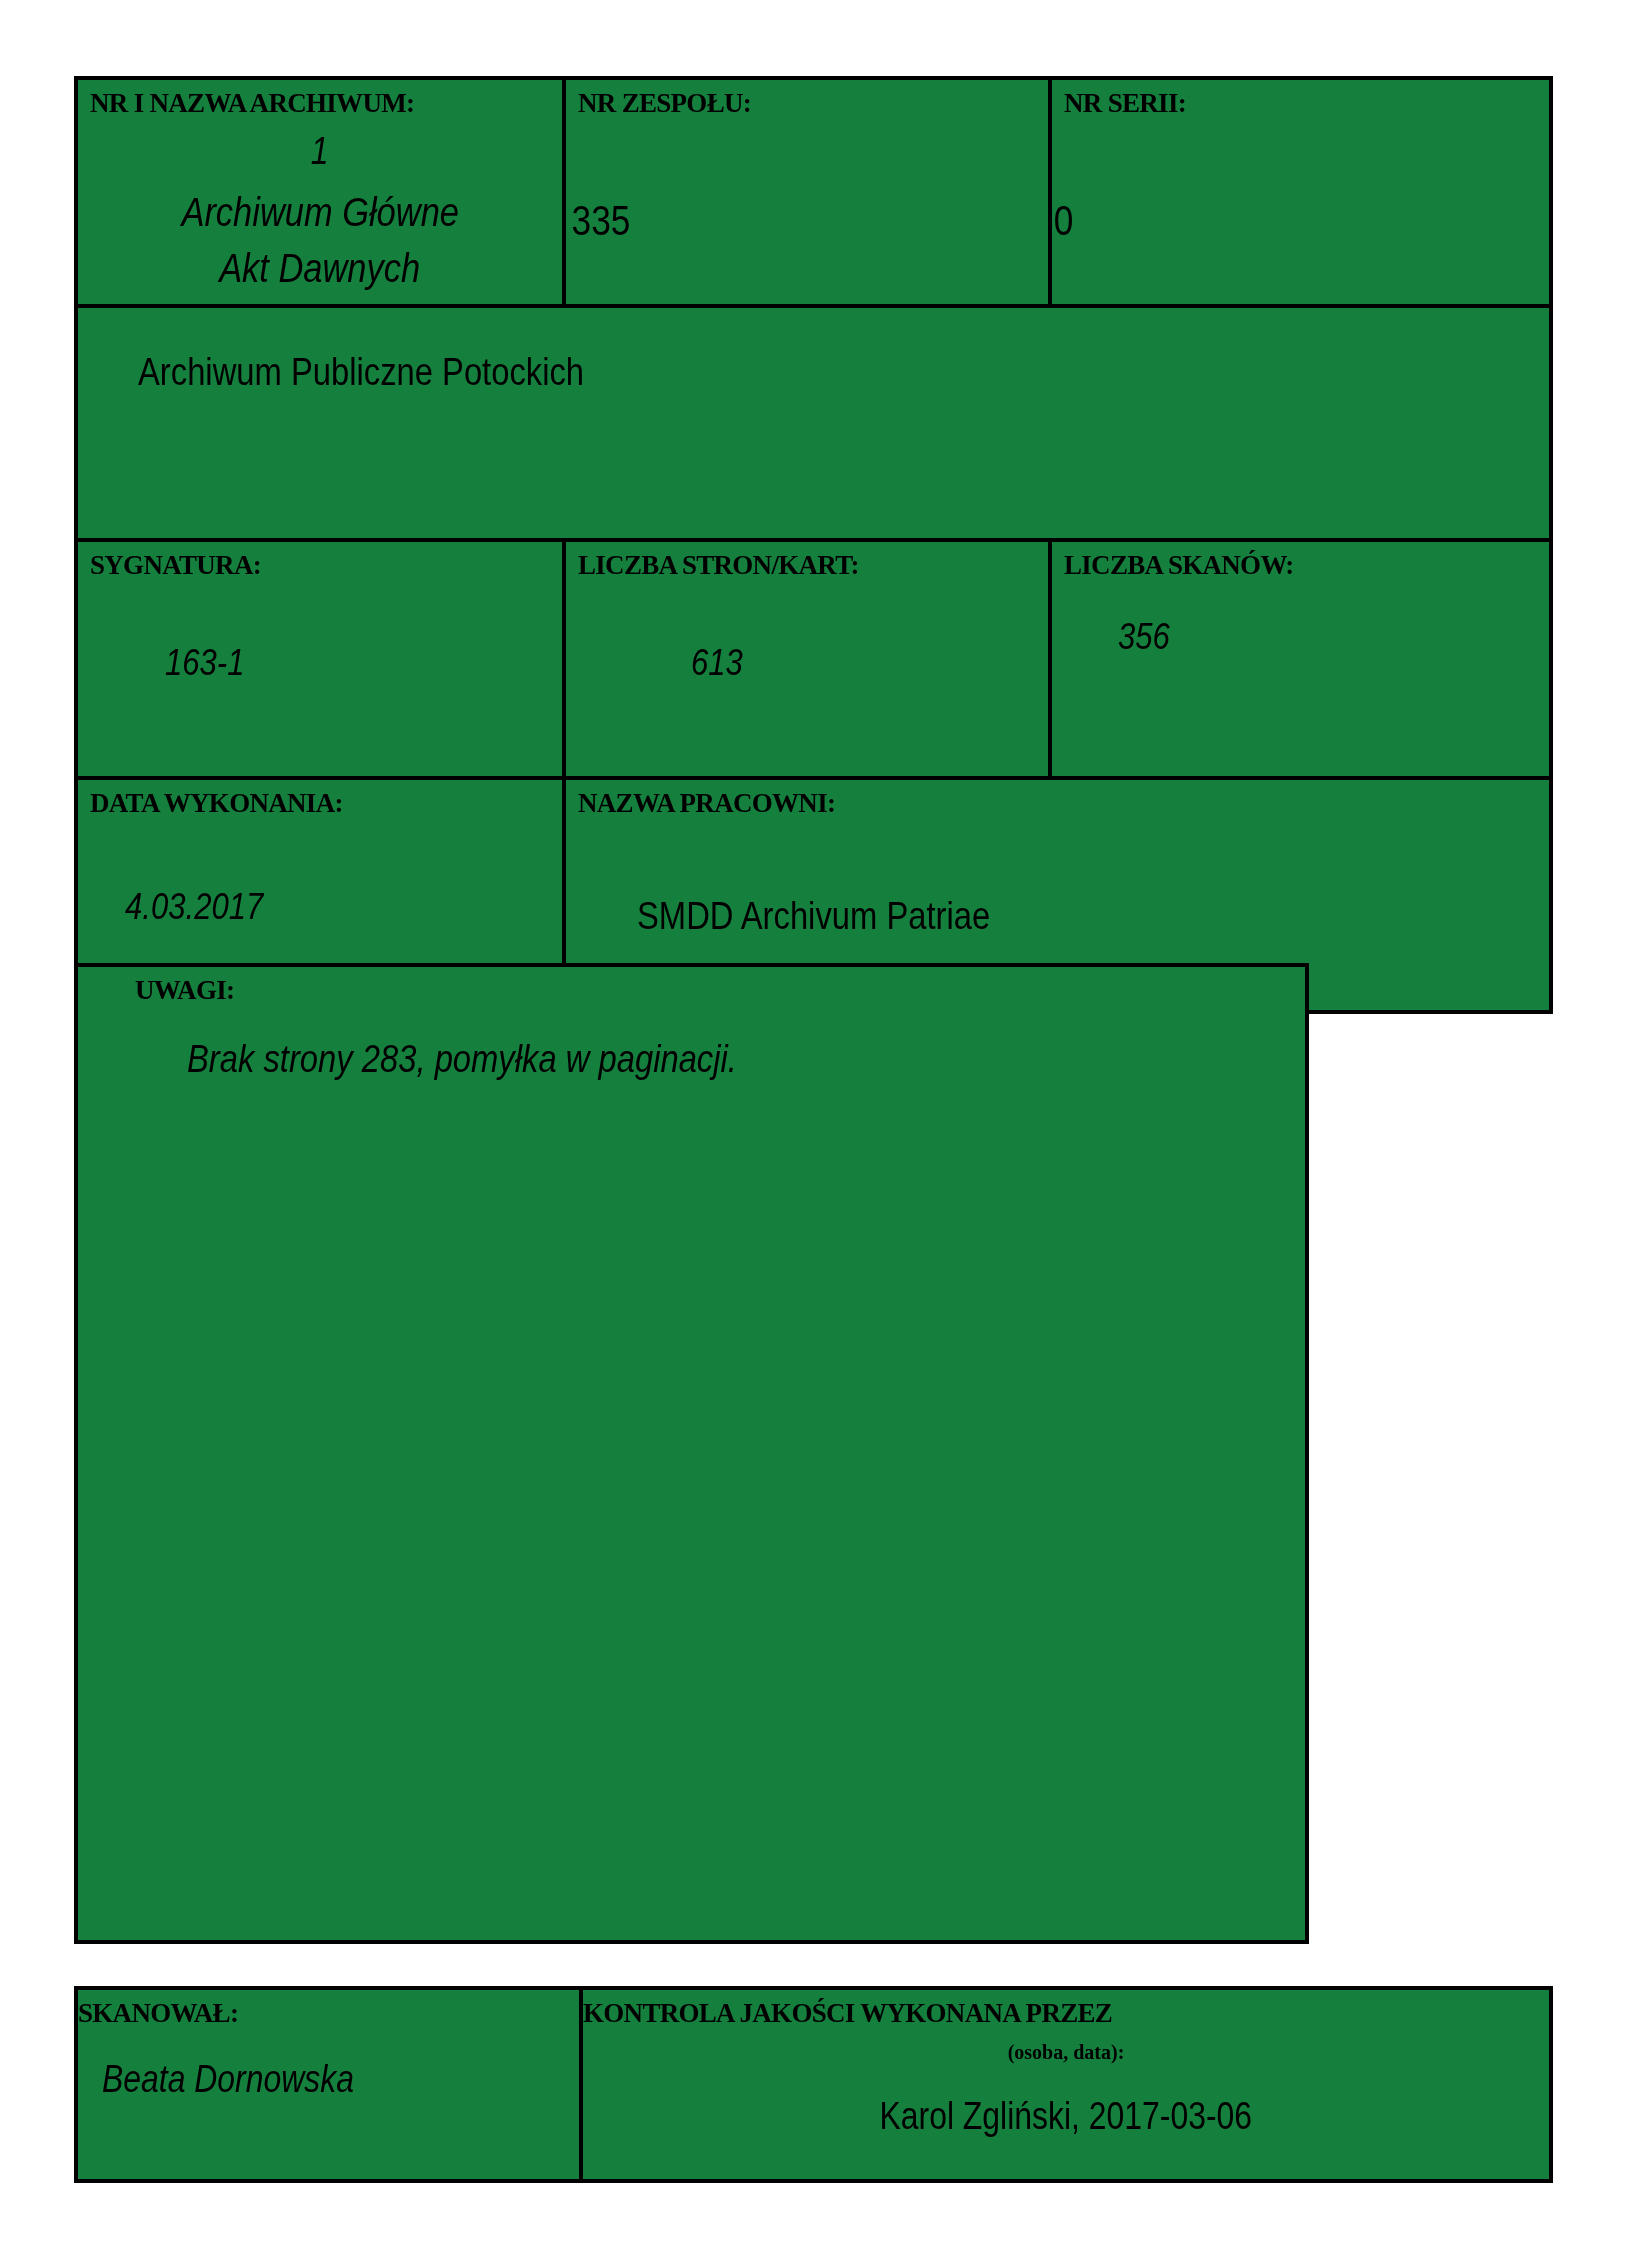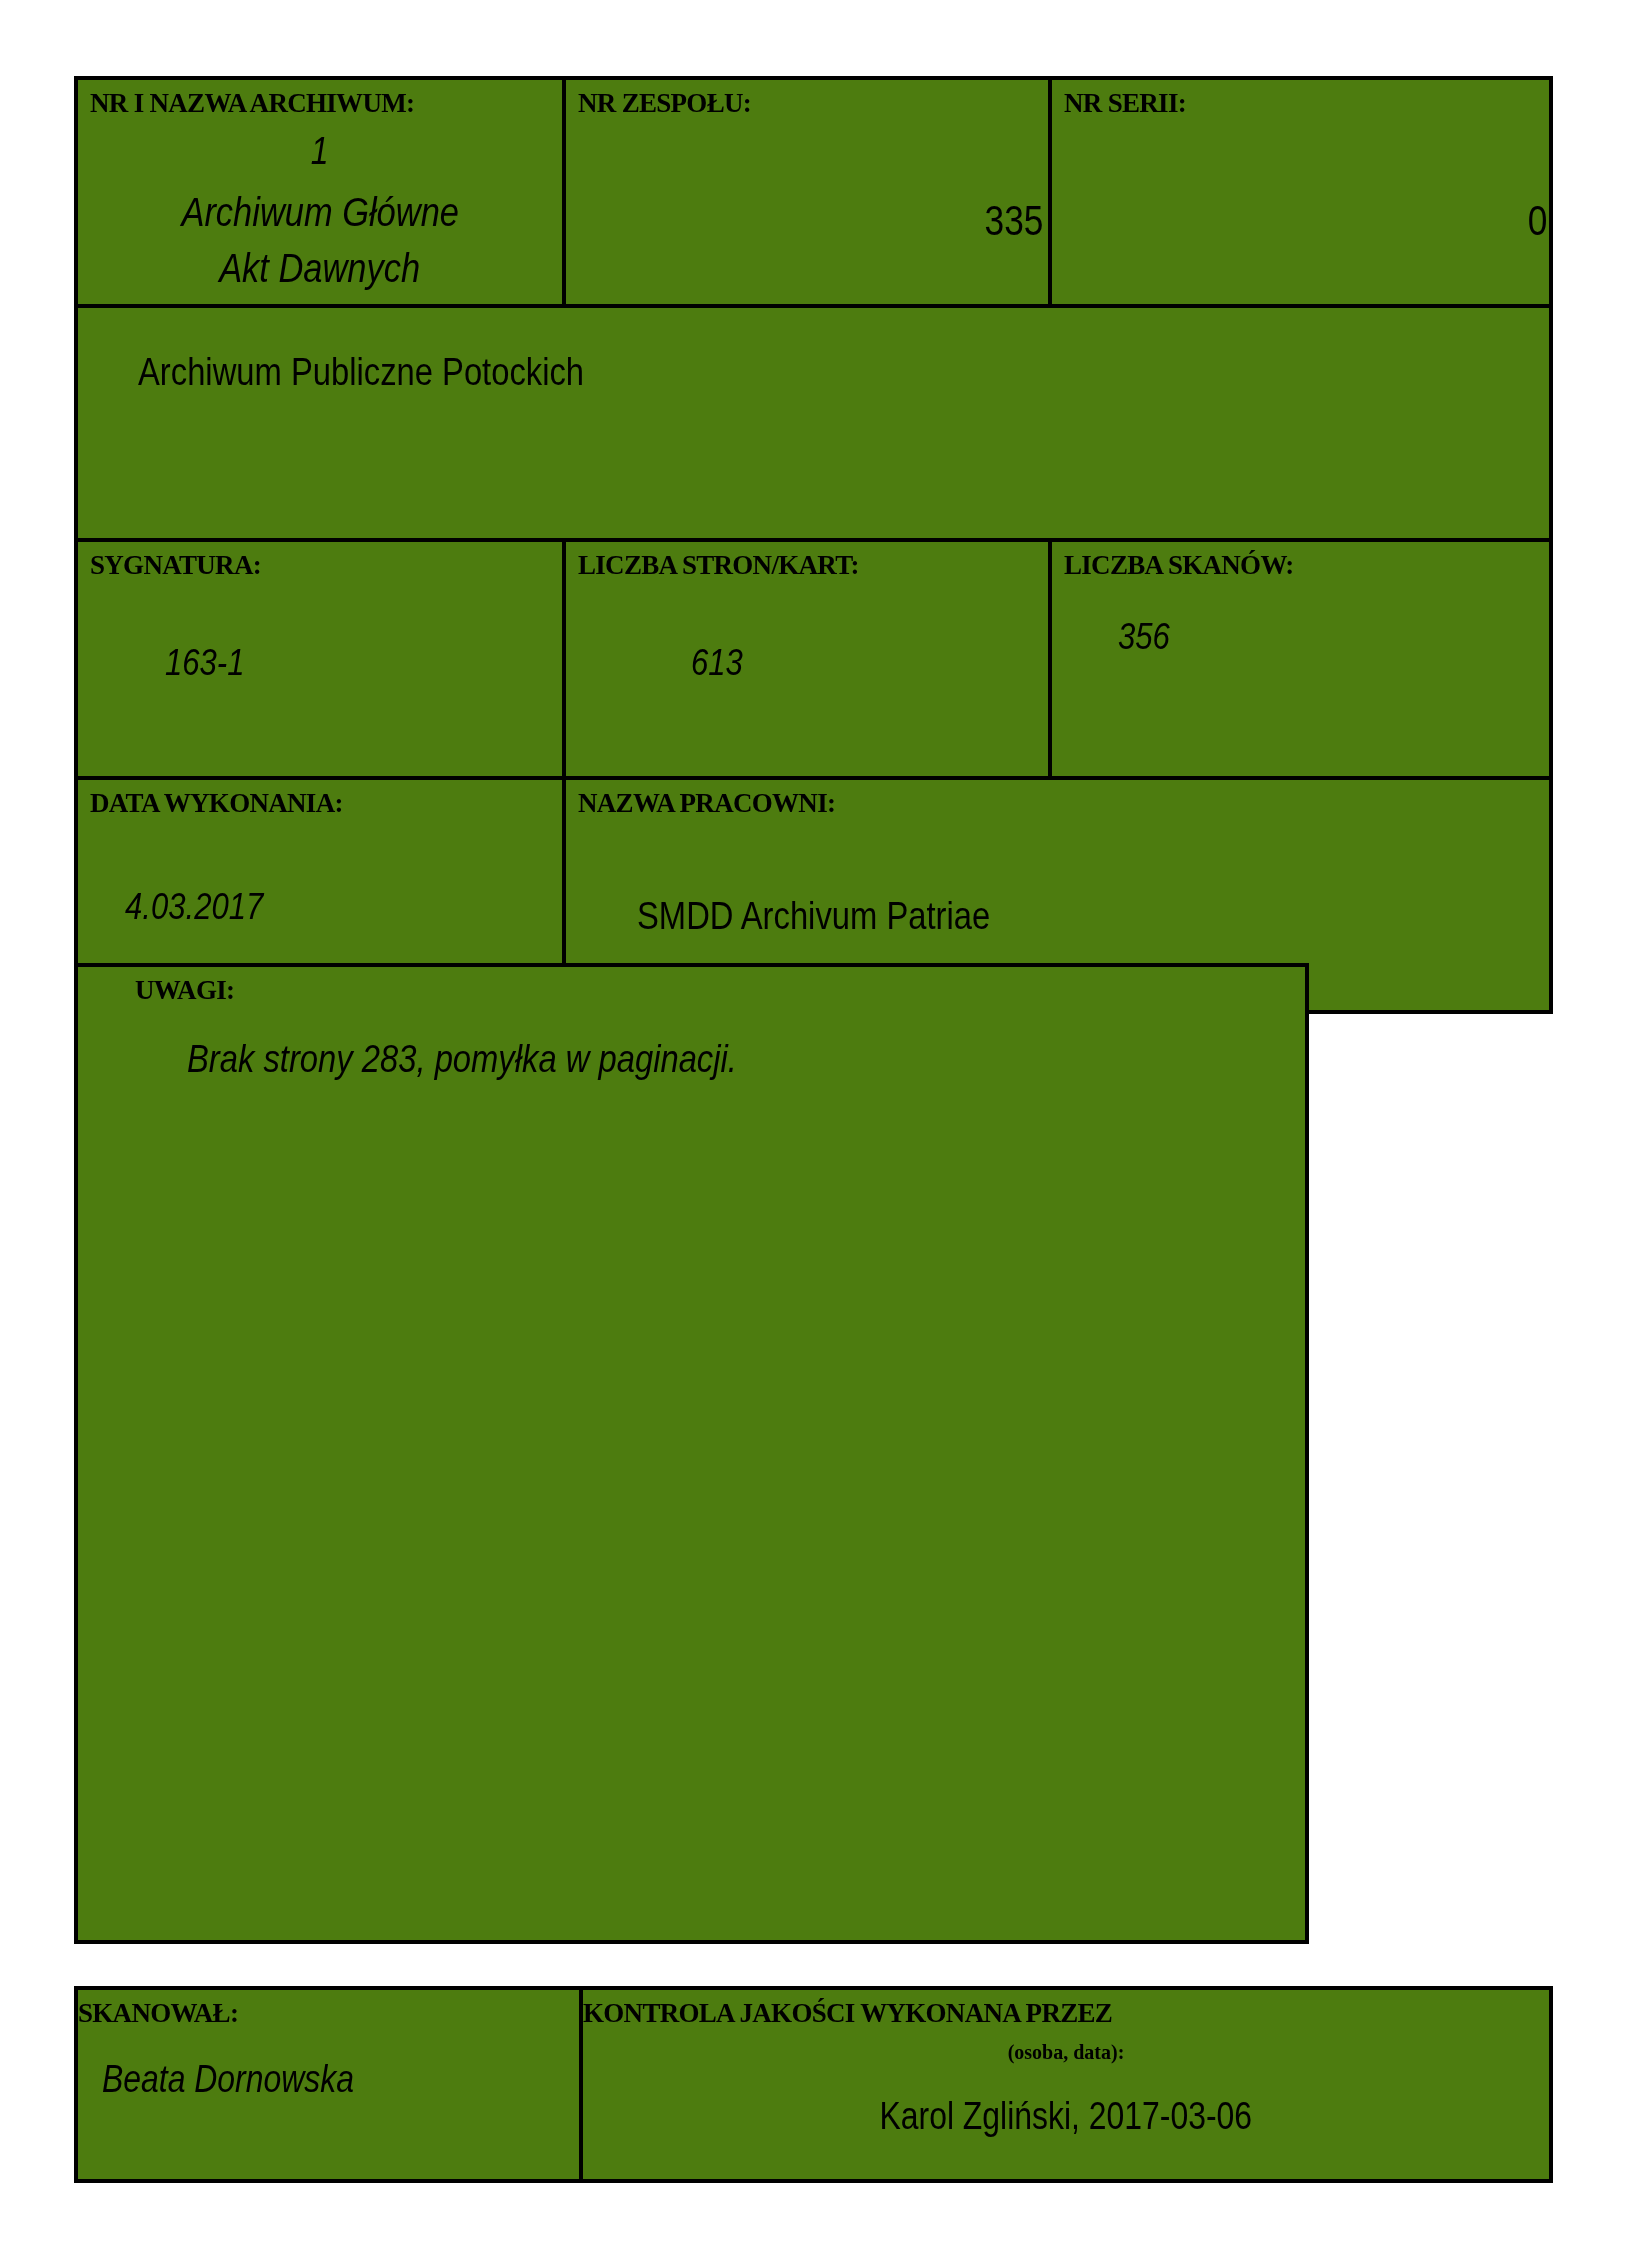--- a/index.html
+++ b/index.html
@@ -13,21 +13,21 @@
     height: 2261px;
     background: #ffffff;
     font-family: "Liberation Serif", serif;
     color: #000000;
     overflow: hidden;
   }
   .cell {
     position: absolute;
     box-sizing: border-box;
     border: 4.6px solid #000000;
-    background: #4d7c0f;
+    background: #15803d;
   }
   .label {
     font-family: "Liberation Serif", serif;
     font-weight: 700;
     font-size: 27px;
     line-height: 1.1;
     padding: 9.2px 6.6px 0 12px;
     letter-spacing: -0.7px;
     white-space: nowrap;
   }
@@ -68,21 +68,21 @@
     font-size: 38px;
     margin-top: 10.5px;
   }
   .archive-name {
     text-align: center;
     font-size: 41px;
     line-height: 1.38;
     margin-top: 10.5px;
   }
   .big-center {
-    text-align: right;
+    text-align: left;
     font-size: 42px;
     margin-top: 78px;
   }
   .fonds-name {
     font-size: 39px;
     margin-top: 41px;
     padding-left: 34px;
     margin-left: 26px;
   }
   .sig-value {

